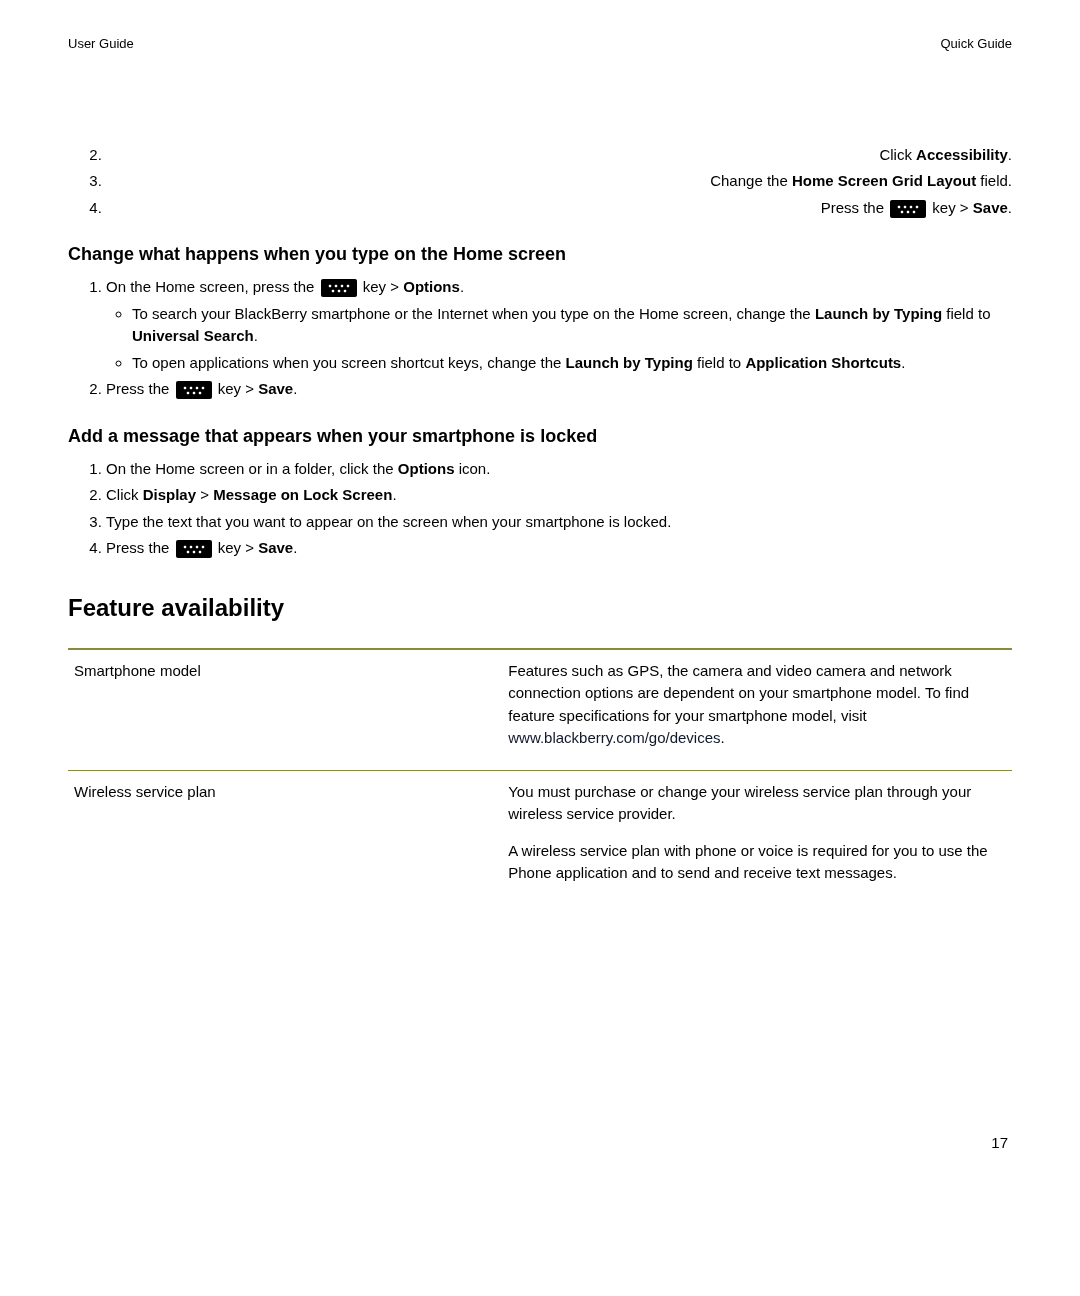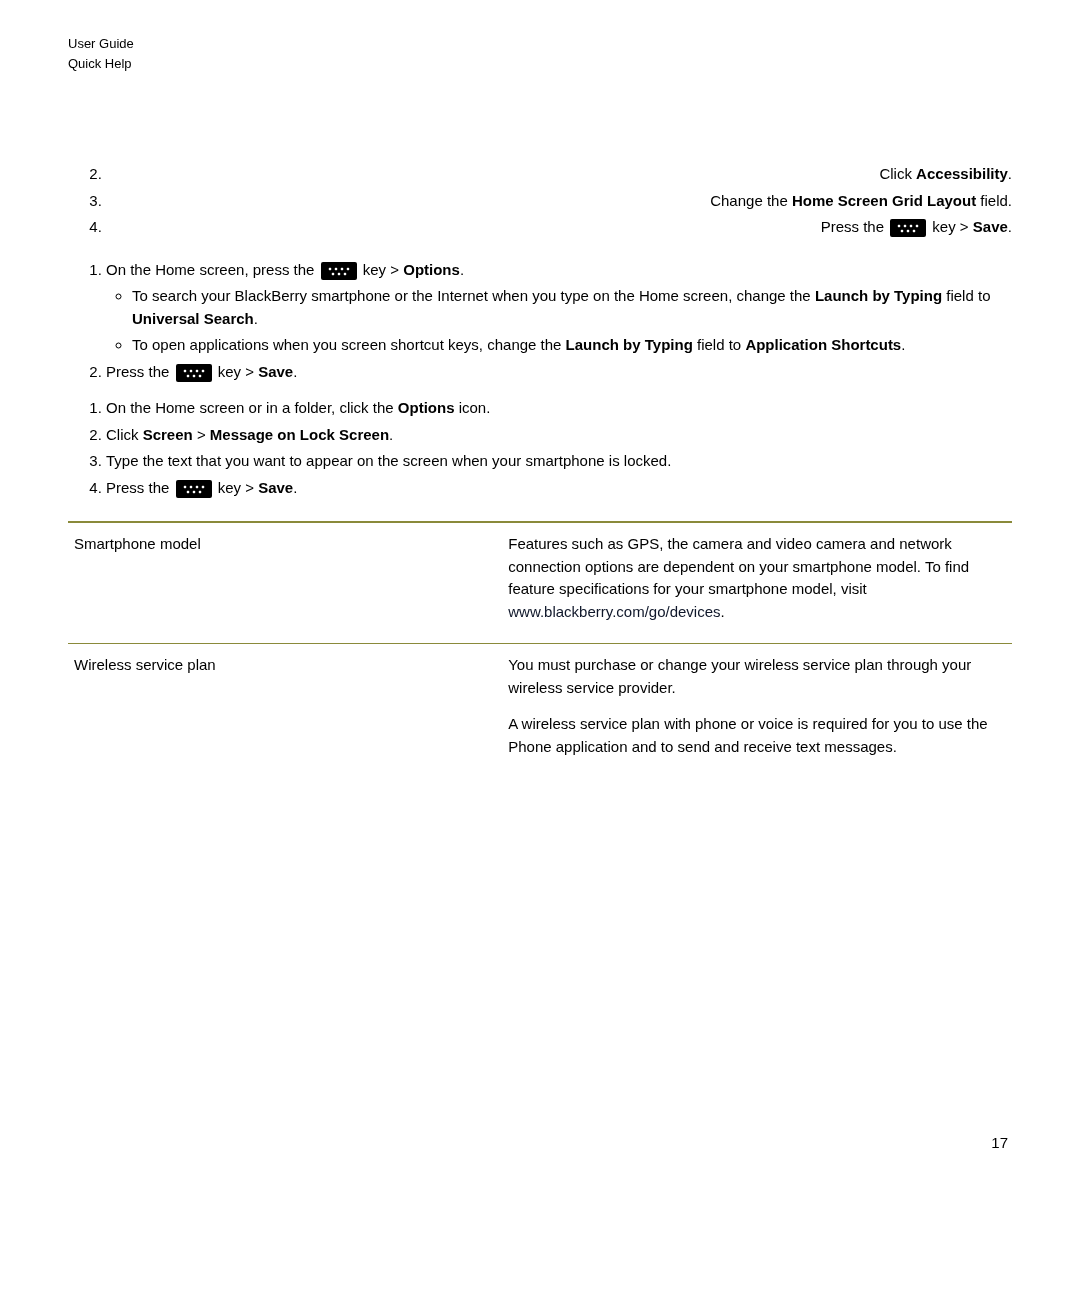--- a/index.html
+++ b/index.html
@@ -17,21 +17,20 @@
     box-sizing: border-box;
     padding: 34px 68px 40px 68px;
     position: relative;
   }
   .header {
     display: flex;
     justify-content: space-between;
     font-size: 13px;
     color: #000;
     margin-bottom: 90px;
-    flex-direction: column;
   }
   ol.top-steps {
     margin: 0 0 20px 0;
     padding-left: 38px;
   }
   ol.top-steps li {
     margin-bottom: 4px;
     text-align: right;
   }
   h3.subhead {
@@ -112,66 +111,69 @@
     font-size: 15px;
   }
 </style>
 </head>
 <body>
 
 <div class="page">
 
   <div class="header">
     <span>User Guide</span>
-    <span>Quick Help</span>
+    <span>Quick Guide</span>
   </div>
 
   <ol class="top-steps" start="2">
     <li>
       <span>Click </span><b>Accessibility</b><span>.</span>
     </li>
     <li>
       <span>Change the </span><b>Home Screen Grid Layout</b><span> field.</span>
     </li>
     <li>
       <span>Press the </span><span class="bb-key"></span><span> key &gt; </span><b>Save</b><span>.</span>
     </li>
   </ol>
 
+  <h3 class="subhead">Change what happens when you type on the Home screen</h3>
 
   <ol class="steps">
     <li>
       <span>On the Home screen, press the </span><span class="bb-key"></span><span> key &gt; </span><b>Options</b><span>.</span>
       <ul class="bullets">
         <li>
           <span>To search your BlackBerry smartphone or the Internet when you type on the Home screen, change the </span><b>Launch by Typing</b><span> field to </span><b>Universal Search</b><span>.</span>
         </li>
         <li>
           <span>To open applications when you screen shortcut keys, change the </span><b>Launch by Typing</b><span> field to </span><b>Application Shortcuts</b><span>.</span>
         </li>
       </ul>
     </li>
     <li>
       <span>Press the </span><span class="bb-key"></span><span> key &gt; </span><b>Save</b><span>.</span>
     </li>
   </ol>
 
+  <h3 class="subhead">Add a message that appears when your smartphone is locked</h3>
   <ol class="steps">
     <li>
       <span>On the Home screen or in a folder, click the </span><b>Options</b><span> icon.</span>
     </li>
     <li>
-      <span>Click </span><b>Screen</b><span> &gt; </span><b>Message on Lock Screen</b><span>.</span>
+      <span>Click </span><b>Display</b><span> &gt; </span><b>Message on Lock Screen</b><span>.</span>
     </li>
     <li>Type the text that you want to appear on the screen when your smartphone is locked.</li>
     <li>
       <span>Press the </span><span class="bb-key"></span><span> key &gt; </span><b>Save</b><span>.</span>
     </li>
   </ol>
 
+  <h2 class="section">Feature availability</h2>
 
   <table class="feature">
     <tbody>
         <tr class="toprow">
       <td class="col1">Smartphone model</td>
       <td>
         <span>Features such as GPS, the camera and video camera and network connection options are dependent on your smartphone model. To find feature specifications for your smartphone model, visit </span><a class="link" href="#">www.blackberry.com/go/devices</a><span>.</span>
       </td>
     </tr>
     <tr>

